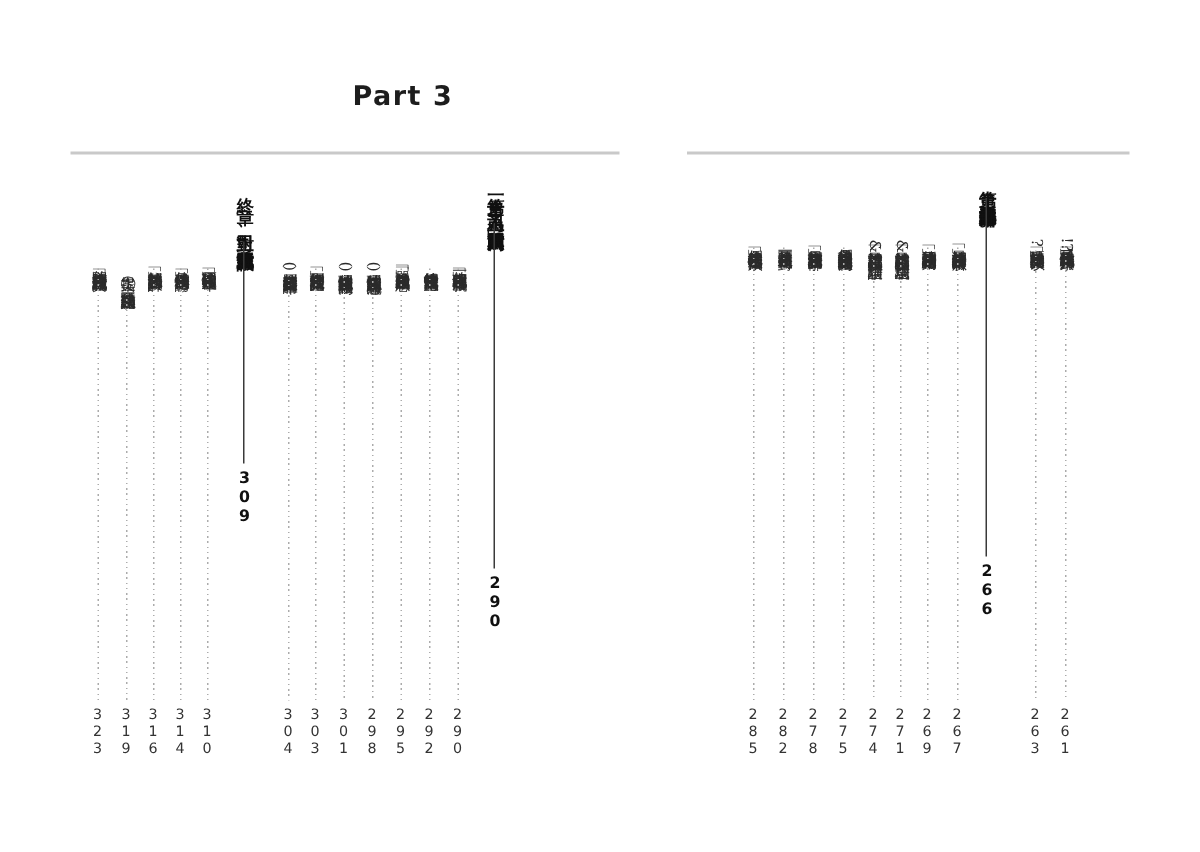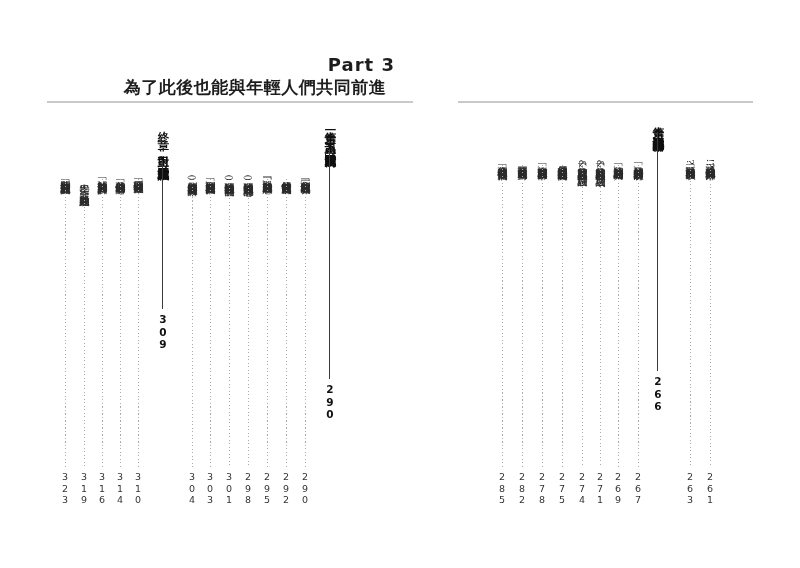--- a/index.html
+++ b/index.html
@@ -5,21 +5,21 @@
   html,body { margin:0; padding:0; background:#ffffff; }
   .screen {
     position:relative; width:800px; height:568px; background:#ffffff;
     overflow:hidden; font-family:"DejaVu Serif","Liberation Serif",serif;
   }
   .page { position:absolute; inset:0; }
 
   
   .part-label{
     position:absolute; top:54px; left:235px; width:160px;
-    text-align:right; font-family:"DejaVu Sans","Liberation Sans",sans-serif;
+    text-align:left; font-family:"DejaVu Sans","Liberation Sans",sans-serif;
     font-weight:bold; font-size:18px; letter-spacing:1px; color:#1d1d1d;
   }
   .part-title{
     position:absolute; top:76px; left:55px; width:400px;
     text-align:center; font-weight:bold; font-size:17px; letter-spacing:0.5px; color:#1d1d1d;
   }
   .rule{ position:absolute; top:101px; height:2px; background:#c9c9c9; }
   .rule.left{ left:47px; width:366px; }
   .rule.right{ left:458px; width:295px; }
 
@@ -121,21 +121,20 @@
       </div>
       <div class="toc-entry sub" style="left: 494px; top: 162px; height: 343px;">
         <span class="e-title">煩惱自己「好孩子症候群化」的人們</span>
         <span class="e-leader dotted"></span>
         <span class="e-num">285</span>
       </div>
     </div>
 
   <div class="page" id="left-page">
     <div class="part-label">Part 3</div>
-    <div class="part-title">為了此後也能與年輕人們共同前進</div>
   <div class="toc-entry chapter" style="left: 322px; top: 123px; height: 297px;">
         <span class="c-label">第十一章</span>
         <span class="c-gap"></span>
         <span class="e-title">為了上司、前輩所寫的「回饋入門」</span>
         <span class="e-leader solid"></span>
         <span class="e-num">290</span>
       </div>
       <div class="toc-entry sub" style="left: 297px; top: 176px; height: 329px;">
         <span class="e-title">就像「沒有出現一個壞人」的戲劇</span>
         <span class="e-leader dotted"></span>

